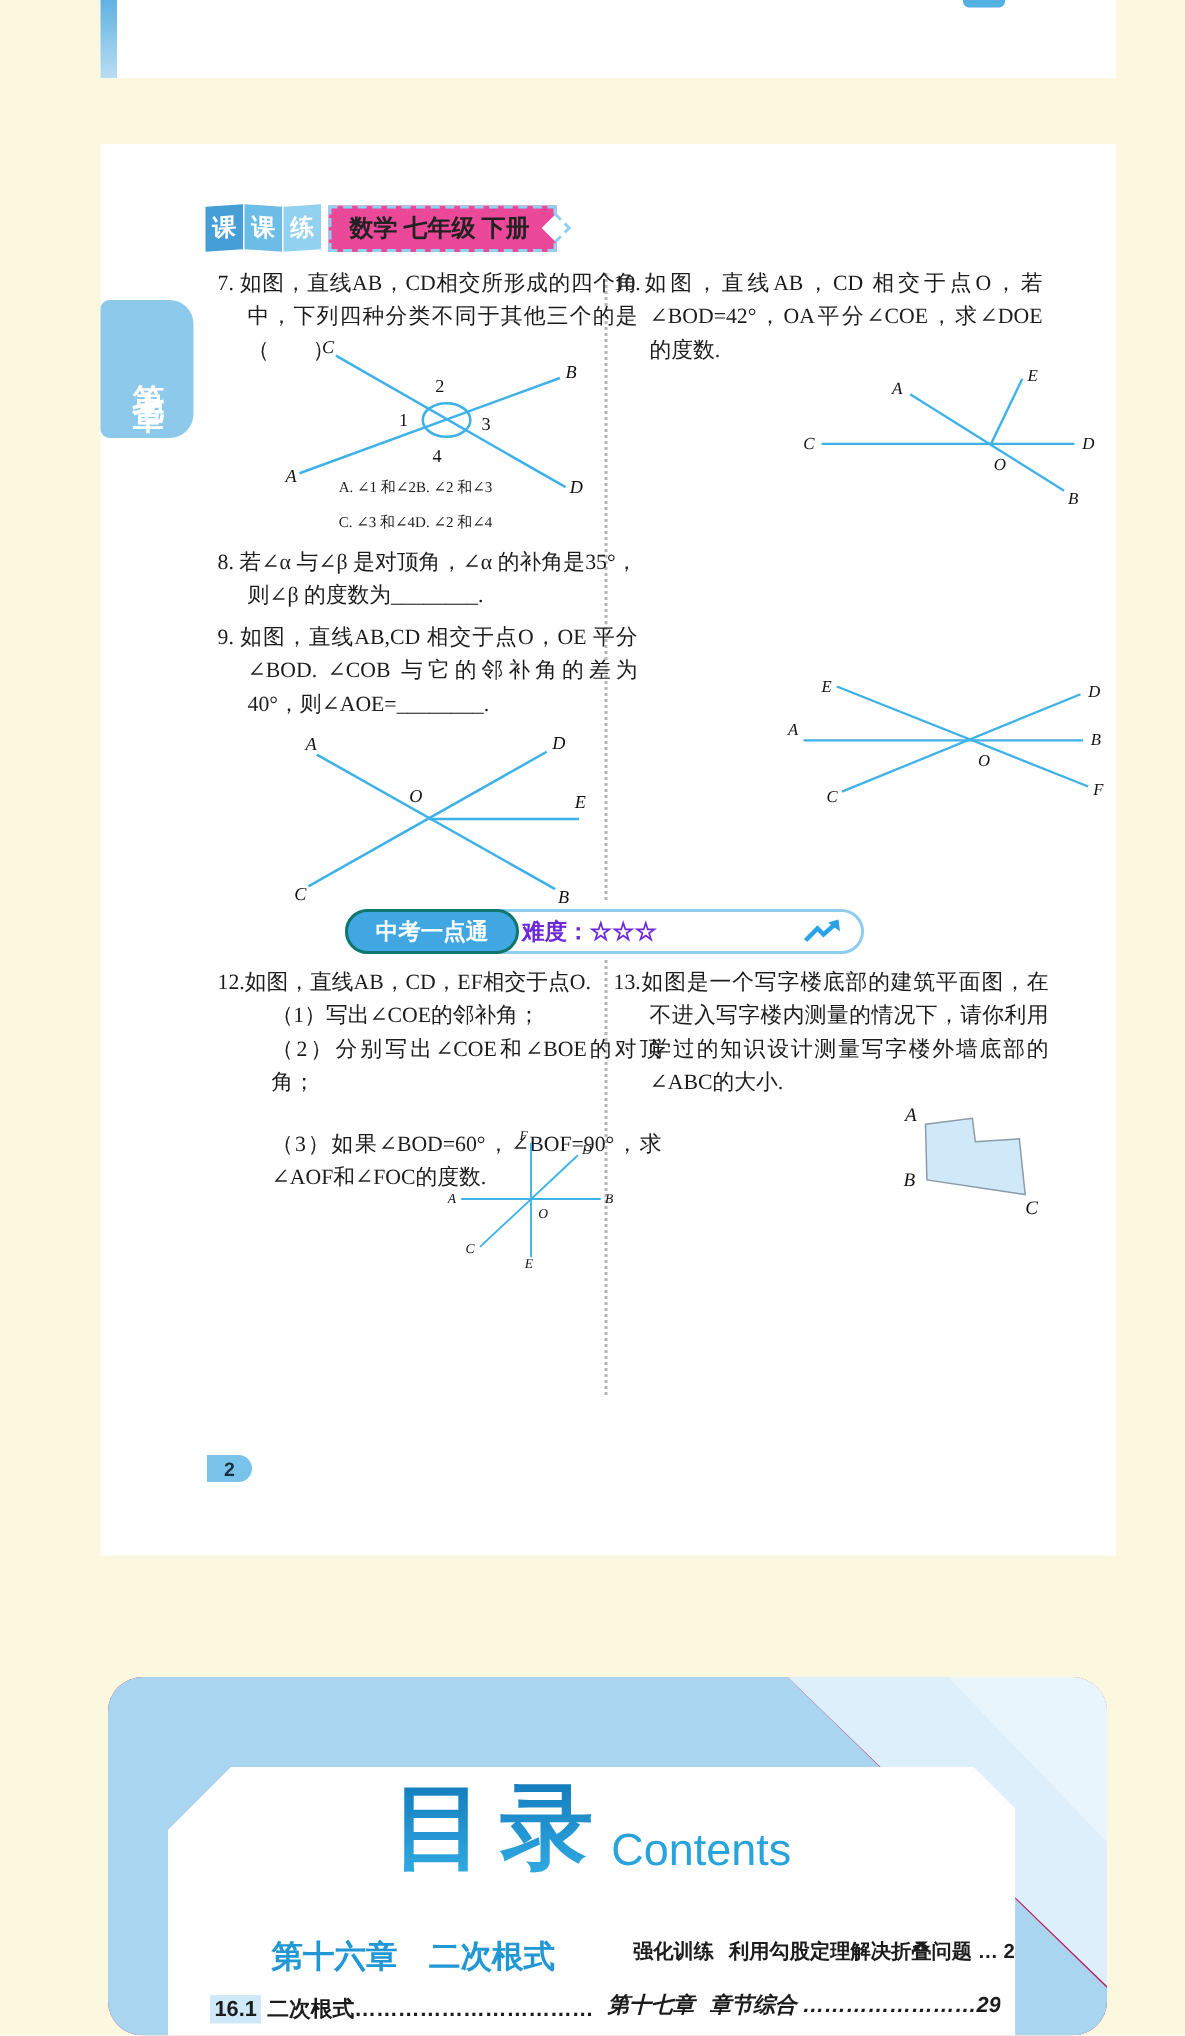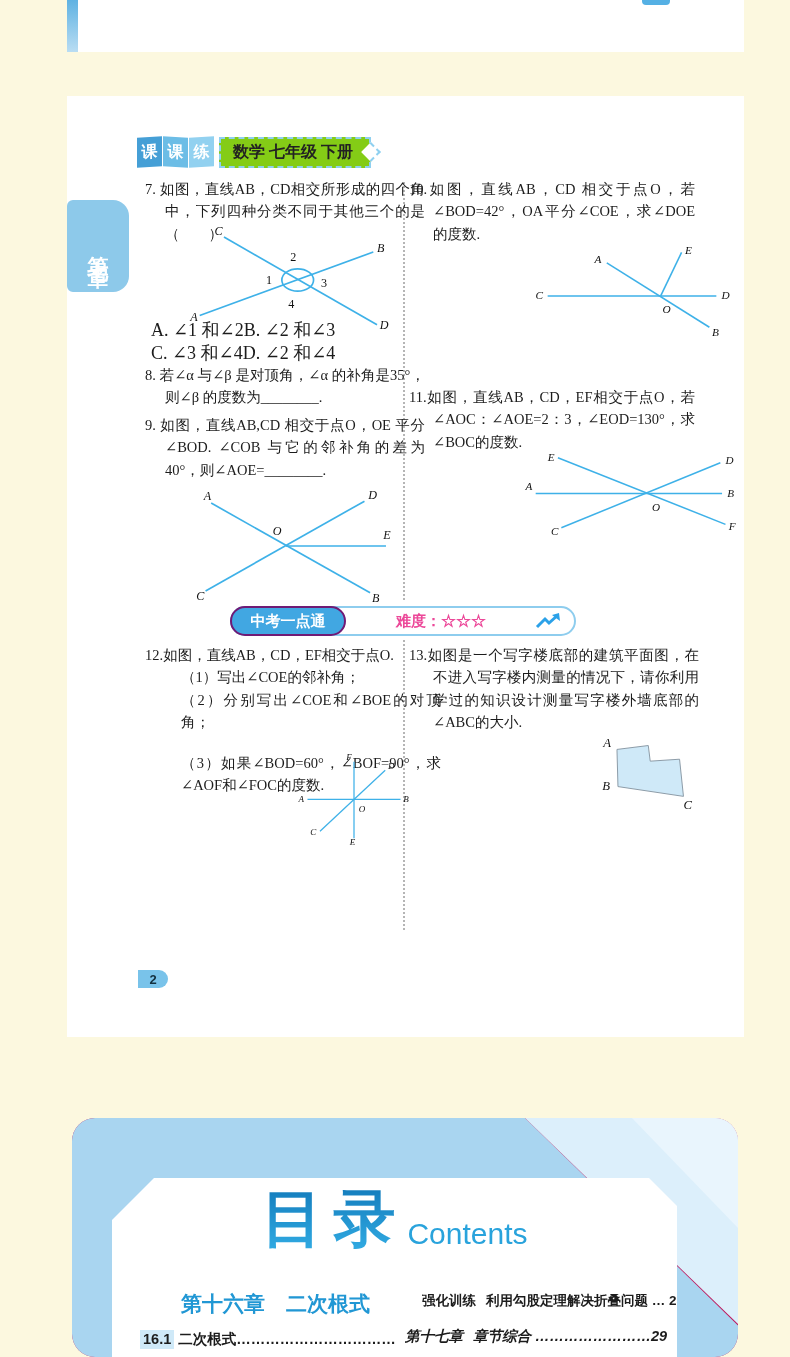--- a/index.html
+++ b/index.html
@@ -16,45 +16,45 @@
       border-radius:6px 16px 16px 6px;display:flex;align-items:center;justify-content:center;}
   .chapter-tab span{writing-mode:vertical-rl;color:#ffffff;font-size:21px;font-weight:bold;
       letter-spacing:5px;font-family:"Liberation Sans",sans-serif;}
   
   .hdr{position:absolute;left:70px;top:40px;height:32px;display:flex;align-items:center;}
   .hdr-box{width:25px;height:30px;display:flex;align-items:center;justify-content:center;
       color:#fff;font-weight:bold;font-size:16px;font-family:"Liberation Sans",sans-serif;margin-right:1px;}
   .hb1{background:#459fd6;transform:skewY(-4deg);}
   .hb2{background:#6cbde6;transform:skewY(4deg);}
   .hb3{background:#92d1f0;transform:skewY(-4deg);}
-  .hdr-ribbon{margin-left:4px;border:2px dashed #8fd0f0;background:#84cc16;padding:3px 16px 3px 12px;
+  .hdr-ribbon{margin-left:4px;border:2px dashed #8fd0f0;background:#ec4899;padding:3px 16px 3px 12px;
       font-weight:bold;font-size:16px;color:#222;position:relative;}
   .hdr-arrow{position:absolute;right:-9px;top:50%;width:12px;height:12px;border-top:2px dashed #8fd0f0;
       border-right:2px dashed #8fd0f0;transform:translateY(-50%) rotate(45deg);background:#fff;}
   
   .divider{position:absolute;left:336px;width:0;border-left:2px dotted #b5b5b5;}
   .d1{top:86px;height:418px;} .d2{top:544px;height:290px;}
   .prob{position:absolute;font-size:14.5px;line-height:1.55;text-align:justify;}
   .hang2{padding-left:20px;text-indent:-20px;}
   .hang3{padding-left:24px;text-indent:-24px;}
   .subitem{padding-left:24px;text-indent:0;}
-  .optrow{position:absolute;display:flex;width:252px;justify-content:flex-start;font-size:18px;}
+  .optrow{position:absolute;display:flex;width:252px;justify-content:center;font-size:10px;}
   
   .figsvg{position:absolute;}
   .figsvg line, .figsvg ellipse{stroke:#3eb1e8;stroke-width:1.8;fill:none;}
   .figsvg text{font-family:"Liberation Serif","DejaVu Serif",serif;font-style:italic;font-size:13px;fill:#111;}
   .figsvg text.num{font-style:normal;}
   .figsvg polygon{fill:#cfe9f8;stroke:#8a9aa6;stroke-width:1;}
   
   .midbar{position:absolute;left:163px;top:510px;width:342px;height:26px;border:2px solid #8ecdee;
       border-radius:16px;background:#fff;display:flex;align-items:center;}
-  .midbar-badge{position:relative;left:-2px;top:0;height:26px;min-width:112px;background:#41a7e2;border:2px solid #701a75;
+  .midbar-badge{position:relative;left:-2px;top:0;height:26px;min-width:112px;background:#41a7e2;border:2px solid #0f766e;
       border-radius:16px;margin-top:0;display:flex;align-items:center;justify-content:center;color:#fff;
       font-weight:bold;font-size:15px;font-family:"Liberation Sans",sans-serif;}
-  .midbar-diff{flex:1;text-align:center;font-weight:bold;font-size:15px;color:#ec4899;}
+  .midbar-diff{flex:1;text-align:left;font-weight:bold;font-size:15px;color:#6d28d9;}
   .midbar-icon{margin-right:12px;display:flex;}
   
   .pagetab{position:absolute;left:71px;top:874px;width:30px;height:18px;background:#79c3ea;
       border-radius:0 10px 10px 0;display:flex;align-items:center;justify-content:center;
       font-weight:bold;font-size:13px;color:#13303f;font-family:"Liberation Sans",sans-serif;}
   
   .toc-sec{position:absolute;left:72px;top:1118px;width:666px;height:239px;background:#be185d;overflow:hidden;border-radius:23px;}
   .toc-deco-mid{position:absolute;left:0;top:0;width:100%;height:100%;
       clip-path:polygon(0 0,453px 0,720px 260px,0 260px);background:#a9d5f0;}
   .toc-deco-light{position:absolute;left:0;top:0;width:100%;height:100%;
@@ -155,21 +155,20 @@
       <line x1="86" y1="24" x2="204" y2="98"></line>
       <line x1="148" y1="62" x2="172" y2="12"></line>
       <text x="176" y="14">E</text>
       <text x="72" y="24">A</text>
       <text x="4" y="66">C</text>
       <text x="218" y="66">D</text>
       <text x="150" y="82">O</text>
       <text x="207" y="108">B</text>
     </svg>
 
-    <div class="prob hang3" style="left:342px;top:290px;width:262px;">11.如图，直线AB，CD，EF相交于点O，若∠AOC：∠AOE=2：3，∠EOD=130°，求∠BOC的度数.</div>
 
     <svg class="figsvg" style="left:455px;top:352px;" width="218" height="92" viewBox="0 0 255 105">
       <line x1="16" y1="52" x2="234" y2="52"></line>
       <line x1="42" y1="10" x2="238" y2="88"></line>
       <line x1="46" y1="92" x2="232" y2="16"></line>
       <text x="30" y="14">E</text>
       <text x="238" y="18">D</text>
       <text x="4" y="48">A</text>
       <text x="240" y="56">B</text>
       <text x="34" y="100">C</text>

